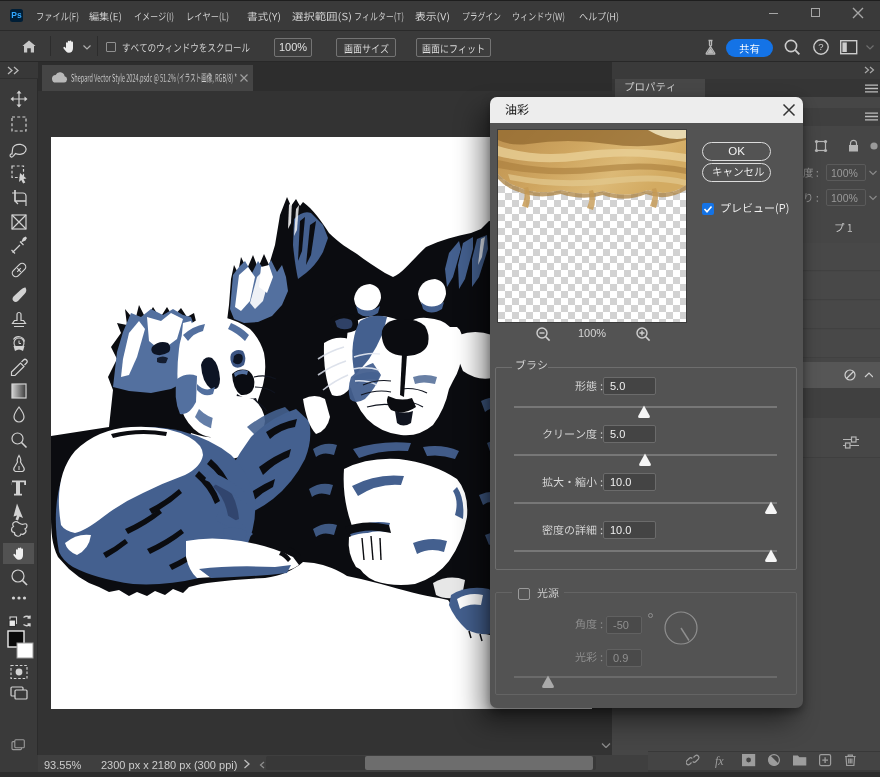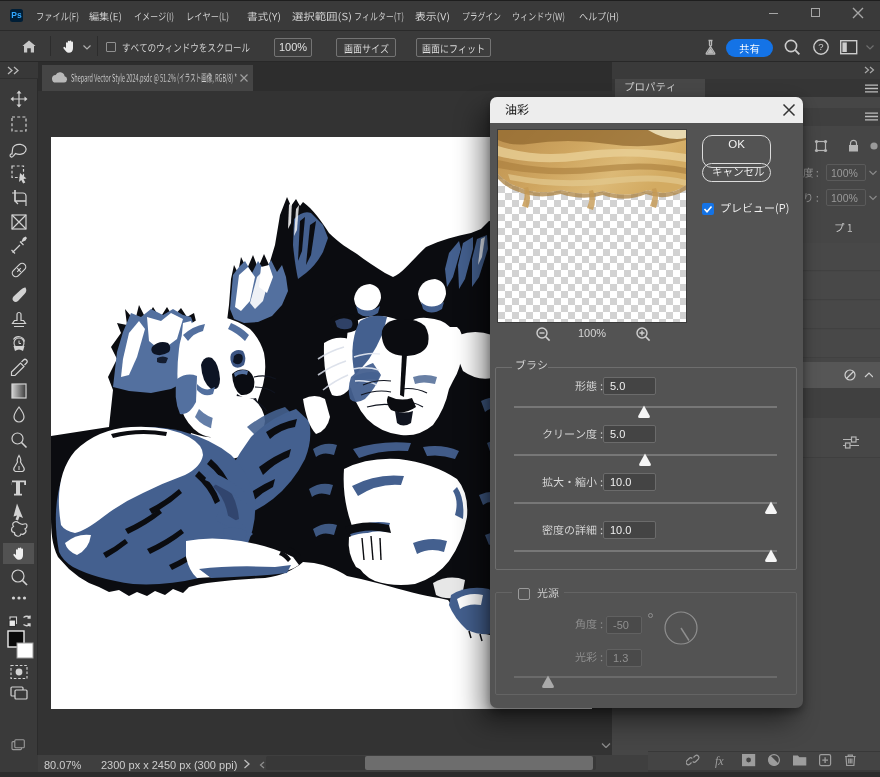--- a/index.html
+++ b/index.html
@@ -527,22 +527,22 @@
 <g transform="translate(158,0.5)">
       <path d="M1,3 h10.6 M2,3 l0.7,9 h7.2 l0.7,-9 M4.2,3 V1.6 h4.2 V3 M4.7,5 v5 M6.3,5 v5 M7.9,5 v5"></path>
     </g>
 </svg>
 <div class="abs" style="left:0;top:755px;width:648px;height:22px;background:#3f3f3f"></div>
 <div class="abs" style="left:0;top:755px;width:38px;height:22px;background:#3a3a3a"></div>
 <svg class="abs" style="left:11px;top:739px" width="16" height="12">
     <rect x="1" y="2.6" width="9.5" height="8" rx="1" stroke="#9a9a9a" fill="none" stroke-width="1.1"></rect>
     <rect x="3.8" y="0.7" width="9.5" height="8" rx="1" fill="#3a3a3a" stroke="#9a9a9a" stroke-width="1.1"></rect>
   </svg>
-<div class="abs" style="left:44px;top:759px;font-size:11px;color:#cdcdcd">80.07%</div>
-<div class="abs" style="left:101px;top:759px;font-size:11px;color:#cdcdcd">2300 px x 2450 px (300 ppi)</div>
+<div class="abs" style="left:44px;top:759px;font-size:11px;color:#cdcdcd">93.55%</div>
+<div class="abs" style="left:101px;top:759px;font-size:11px;color:#cdcdcd">2300 px x 2180 px (300 ppi)</div>
 <svg class="abs" style="left:243px;top:759px" width="8" height="10">
     <path d="M1.5,1 L6,5 1.5,9" stroke="#bdbdbd" stroke-width="1.3" fill="none"></path>
   </svg>
 <svg class="abs" style="left:259px;top:761px" width="6" height="8">
     <path d="M5,1 L1.5,4 5,7" stroke="#8f8f8f" stroke-width="1.2" fill="none"></path>
   </svg>
 <div class="abs" style="left:266px;top:756px;width:330px;height:14px;background:#383838;border-radius:2px"></div>
 <div class="abs" style="left:365px;top:756px;width:228px;height:14px;background:#6d6d6d;border-radius:2px"></div>
 <div class="abs" style="left:0;top:772px;width:648px;height:5px;background:#2c2c2c"></div>
 <div class="abs" style="left:38px;top:748px;width:574px;height:7px;background:#333333"></div>
@@ -586,21 +586,21 @@
     <circle cx="6" cy="6" r="5" stroke="#cfcfcf" stroke-width="1.4" fill="none"></circle>
     <path d="M3.5,6 H8.5" stroke="#cfcfcf" stroke-width="1.4"></path>
     <path d="M9.8,9.8 L13.6,13.6" stroke="#cfcfcf" stroke-width="1.6"></path>
   </svg>
 <div class="abs" style="left:568px;top:327px;width:48px;text-align:center;font-size:11px;color:#d6d6d6">100%</div>
 <svg class="abs" style="left:636px;top:327px" width="15" height="15">
     <circle cx="6" cy="6" r="5" stroke="#cfcfcf" stroke-width="1.4" fill="none"></circle>
     <path d="M3.5,6 H8.5 M6,3.5 V8.5" stroke="#cfcfcf" stroke-width="1.4"></path>
     <path d="M9.8,9.8 L13.6,13.6" stroke="#cfcfcf" stroke-width="1.6"></path>
   </svg>
-<div class="abs" style="left:702px;top:135px;width:69px;height:33px;border:1.5px solid #dcdcdc;border-radius:10px;color:#f2f2f2;font-size:11.5px;text-align:center;line-height:17px">OK</div>
+<div class="abs" style="left:702px;top:142px;width:69px;height:19px;border:1.5px solid #dcdcdc;border-radius:10px;color:#f2f2f2;font-size:11.5px;text-align:center;line-height:17px">OK</div>
 <div class="abs" style="left:702px;top:163px;width:69px;height:19px;border:1.5px solid #dcdcdc;border-radius:10px"></div>
 <div style="position:absolute;left:712px;top:166px">
     <svg width="52.5" height="13.7" viewBox="0 -9.66 52.50 13.65" preserveAspectRatio="none" style="overflow:visible;display:block">
       <path d="M4.1 -7.4Q4.1 -7.6 4 -7.8Q4 -8 3.9 -8.1L4.9 -8.3Q4.9 -8.2 4.9 -8Q4.9 -7.8 5 -7.6Q5 -7.5 5.1 -7.1Q5.1 -6.7 5.2 -6.1Q5.3 -5.6 5.5 -4.9Q5.6 -4.2 5.8 -3.5Q5.9 -2.8 6 -2.2Q6.1 -1.7 6.2 -1.2Q6.3 -0.8 6.3 -0.7Q6.4 -0.4 6.4 -0.2Q6.5 0.1 6.6 0.3L5.6 0.5Q5.6 0.2 5.6 -0Q5.5 -0.3 5.5 -0.5Q5.4 -0.6 5.4 -1.1Q5.3 -1.5 5.2 -2.1Q5.1 -2.7 4.9 -3.3Q4.8 -4 4.7 -4.7Q4.5 -5.4 4.4 -5.9Q4.3 -6.5 4.2 -6.9Q4.1 -7.3 4.1 -7.4ZM1.2 -5.9Q1.3 -5.9 1.6 -5.9Q1.8 -6 2 -6Q2.3 -6 2.7 -6.1Q3.1 -6.1 3.7 -6.2Q4.2 -6.3 4.8 -6.4Q5.4 -6.5 5.9 -6.6Q6.5 -6.7 6.9 -6.7Q7.3 -6.8 7.6 -6.9Q7.8 -6.9 8 -6.9Q8.2 -7 8.4 -7L8.5 -6.1Q8.4 -6.1 8.2 -6.1Q8 -6.1 7.8 -6Q7.5 -6 7 -5.9Q6.6 -5.9 6 -5.8Q5.5 -5.7 4.9 -5.6Q4.3 -5.5 3.8 -5.4Q3.3 -5.3 2.8 -5.3Q2.4 -5.2 2.2 -5.1Q2 -5.1 1.8 -5.1Q1.6 -5 1.3 -5ZM1.1 -2.9Q1.3 -2.9 1.6 -2.9Q1.8 -2.9 2 -3Q2.3 -3 2.8 -3.1Q3.3 -3.2 3.9 -3.3Q4.5 -3.4 5.1 -3.5Q5.8 -3.6 6.4 -3.7Q7 -3.8 7.5 -3.9Q8 -3.9 8.3 -4Q8.6 -4.1 8.9 -4.1Q9.1 -4.2 9.3 -4.2L9.4 -3.3Q9.3 -3.3 9 -3.3Q8.8 -3.2 8.5 -3.2Q8.1 -3.1 7.6 -3Q7.1 -3 6.5 -2.9Q5.9 -2.8 5.2 -2.7Q4.6 -2.6 4 -2.5Q3.4 -2.4 3 -2.3Q2.5 -2.2 2.2 -2.2Q1.9 -2.1 1.7 -2.1Q1.5 -2 1.3 -2Z M14.5 -6.4Q14.6 -6.3 14.6 -6.1Q14.6 -6 14.7 -5.8Q14.8 -5.5 14.9 -5.1Q15 -4.6 15.2 -4Q15.3 -3.4 15.5 -2.8Q15.7 -2.2 15.8 -1.6Q16 -1 16.1 -0.6Q16.2 -0.2 16.3 -0Q16.3 0.1 16.4 0.2Q16.4 0.4 16.5 0.5Q16.5 0.6 16.5 0.7L15.6 0.9Q15.6 0.8 15.6 0.6Q15.5 0.4 15.5 0.2Q15.4 -0 15.3 -0.4Q15.2 -0.9 15 -1.5Q14.9 -2.1 14.7 -2.7Q14.5 -3.3 14.4 -3.9Q14.2 -4.5 14.1 -4.9Q14 -5.4 13.9 -5.6Q13.8 -5.8 13.8 -5.9Q13.7 -6.1 13.6 -6.2ZM19.6 -5Q19.4 -4.7 19.2 -4.2Q18.9 -3.8 18.6 -3.4Q18.2 -2.9 17.9 -2.6Q17.6 -2.2 17.3 -1.9L16.6 -2.3Q16.9 -2.6 17.3 -3Q17.6 -3.3 17.9 -3.7Q18.2 -4.1 18.4 -4.5Q18.3 -4.4 18 -4.4Q17.6 -4.3 17.1 -4.2Q16.6 -4.1 16 -4Q15.5 -3.9 14.9 -3.7Q14.3 -3.6 13.7 -3.5Q13.2 -3.4 12.8 -3.3Q12.5 -3.3 12.3 -3.2L12.1 -4Q12.3 -4 12.5 -4.1Q12.7 -4.1 13 -4.1Q13.1 -4.2 13.4 -4.2Q13.7 -4.3 14.2 -4.4Q14.7 -4.5 15.2 -4.6Q15.8 -4.7 16.3 -4.8Q16.9 -4.9 17.4 -5Q17.8 -5.1 18.2 -5.1Q18.5 -5.2 18.7 -5.2Q18.8 -5.3 18.9 -5.3Q19 -5.3 19.1 -5.4Z M23.4 -7.7Q23.7 -7.5 24 -7.2Q24.4 -7 24.8 -6.6Q25.2 -6.3 25.5 -6Q25.8 -5.7 26.1 -5.5L25.4 -4.9Q25.2 -5.1 24.9 -5.4Q24.6 -5.7 24.2 -6Q23.8 -6.3 23.4 -6.6Q23.1 -6.9 22.8 -7.1ZM22.5 -0.7Q23.4 -0.8 24.2 -1Q24.9 -1.3 25.6 -1.6Q26.2 -1.9 26.7 -2.2Q27.5 -2.7 28.2 -3.4Q28.9 -4 29.4 -4.7Q29.9 -5.4 30.2 -6.1L30.7 -5.2Q30.3 -4.5 29.8 -3.8Q29.3 -3.2 28.6 -2.6Q28 -1.9 27.2 -1.4Q26.6 -1.1 26 -0.8Q25.4 -0.5 24.7 -0.2Q23.9 0 23 0.2Z M34.7 -1.4Q34.7 -1.6 34.7 -2Q34.7 -2.5 34.7 -3Q34.7 -3.6 34.7 -4.2Q34.7 -4.8 34.7 -5.4Q34.7 -5.9 34.7 -6.4Q34.7 -6.9 34.7 -7.1Q34.7 -7.3 34.7 -7.5Q34.7 -7.6 34.7 -7.8Q34.7 -8 34.6 -8.1H35.6Q35.6 -7.9 35.6 -7.6Q35.6 -7.4 35.6 -7.1Q35.6 -6.9 35.6 -6.4Q35.6 -6 35.6 -5.4Q35.6 -4.9 35.6 -4.3Q35.6 -3.8 35.6 -3.2Q35.6 -2.7 35.6 -2.3Q35.6 -1.8 35.6 -1.6Q35.6 -1.2 35.7 -1Q35.8 -0.8 36.1 -0.7Q36.5 -0.6 37.1 -0.6Q37.7 -0.6 38.2 -0.7Q38.8 -0.7 39.3 -0.8Q39.8 -0.8 40.4 -0.9L40.3 -0Q39.9 0 39.3 0.1Q38.8 0.1 38.3 0.2Q37.7 0.2 37 0.2Q36.3 0.2 35.8 0.1Q35.4 0 35.1 -0.2Q34.9 -0.4 34.8 -0.7Q34.7 -1 34.7 -1.4ZM40.8 -6Q40.8 -6 40.7 -5.8Q40.6 -5.7 40.5 -5.6Q40.4 -5.3 40.1 -4.9Q39.9 -4.5 39.6 -4.1Q39.3 -3.7 39 -3.3Q38.7 -2.9 38.4 -2.6L37.7 -3Q38.1 -3.4 38.4 -3.8Q38.8 -4.3 39.1 -4.7Q39.4 -5.2 39.5 -5.5Q39.5 -5.5 39.1 -5.4Q38.7 -5.3 38.2 -5.2Q37.6 -5.1 36.9 -5Q36.3 -4.8 35.6 -4.7Q34.9 -4.6 34.2 -4.4Q33.6 -4.3 33.1 -4.2Q32.6 -4.1 32.3 -4L32.1 -4.9Q32.4 -4.9 32.9 -5Q33.4 -5.1 34.1 -5.2Q34.7 -5.3 35.4 -5.5Q36.1 -5.6 36.8 -5.7Q37.4 -5.9 38 -6Q38.6 -6.1 39 -6.2Q39.5 -6.3 39.6 -6.3Q39.8 -6.4 39.9 -6.4Q40.1 -6.5 40.2 -6.5Z M47.5 -0.2Q47.5 -0.3 47.6 -0.5Q47.6 -0.7 47.6 -0.8Q47.6 -0.9 47.6 -1.3Q47.6 -1.6 47.6 -2.1Q47.6 -2.7 47.6 -3.3Q47.6 -3.9 47.6 -4.5Q47.6 -5.1 47.6 -5.7Q47.6 -6.2 47.6 -6.6Q47.6 -7 47.6 -7.1Q47.6 -7.4 47.5 -7.6Q47.5 -7.8 47.5 -7.9H48.5Q48.5 -7.8 48.5 -7.6Q48.4 -7.4 48.4 -7.1Q48.4 -7 48.4 -6.6Q48.4 -6.2 48.4 -5.7Q48.4 -5.1 48.4 -4.5Q48.4 -3.9 48.4 -3.4Q48.4 -2.8 48.4 -2.3Q48.4 -1.8 48.4 -1.4Q48.4 -1.1 48.4 -1Q48.9 -1.3 49.5 -1.6Q50 -2 50.6 -2.5Q51.1 -3 51.5 -3.6L52 -2.9Q51.5 -2.3 50.9 -1.7Q50.3 -1.2 49.7 -0.7Q49 -0.3 48.4 0Q48.3 0.1 48.2 0.1Q48.1 0.2 48.1 0.2ZM42.7 -0.3Q43.4 -0.7 43.8 -1.4Q44.3 -2.1 44.5 -2.9Q44.6 -3.2 44.7 -3.8Q44.8 -4.3 44.8 -4.9Q44.8 -5.5 44.8 -6.1Q44.8 -6.6 44.8 -7.1Q44.8 -7.3 44.8 -7.5Q44.8 -7.7 44.8 -7.8H45.7Q45.7 -7.8 45.7 -7.7Q45.7 -7.5 45.7 -7.4Q45.7 -7.2 45.7 -7.1Q45.7 -6.6 45.7 -6.1Q45.7 -5.5 45.6 -4.8Q45.6 -4.2 45.5 -3.6Q45.5 -3 45.4 -2.6Q45.1 -1.8 44.6 -1Q44.1 -0.3 43.5 0.3Z" fill="#f2f2f2"></path>
     </svg>
   </div>
 <div class="abs" style="left:702px;top:203px;width:12px;height:12px;background:#1473e6;border-radius:2px"></div>
 <svg class="abs" style="left:702px;top:203px" width="12" height="12">
     <path d="M2.5,6 L5,8.7 9.5,3.5" stroke="#ffffff" stroke-width="1.6" fill="none"></path>
   </svg>
@@ -703,16 +703,16 @@
 <div style="position:absolute;left:575.0px;top:651px">
     <svg width="22.0" height="14.3" viewBox="0 -10.12 22.00 14.30" preserveAspectRatio="none" style="overflow:visible;display:block">
       <path d="M6.5 -4.5H7.3V-0.4Q7.3 -0.1 7.4 -0Q7.5 0.1 7.8 0.1Q7.9 0.1 8.1 0.1Q8.3 0.1 8.5 0.1Q8.7 0.1 8.9 0.1Q9.1 0.1 9.2 0.1Q9.5 0.1 9.6 -0.1Q9.7 -0.2 9.7 -0.6Q9.8 -1 9.8 -1.8Q9.9 -1.7 10 -1.6Q10.2 -1.6 10.3 -1.5Q10.4 -1.5 10.6 -1.4Q10.5 -0.5 10.4 -0Q10.3 0.5 10 0.7Q9.8 0.9 9.3 0.9Q9.2 0.9 9 0.9Q8.8 0.9 8.5 0.9Q8.2 0.9 8 0.9Q7.8 0.9 7.7 0.9Q7.2 0.9 6.9 0.8Q6.7 0.6 6.6 0.4Q6.5 0.1 6.5 -0.4ZM3.6 -4.4H4.4Q4.4 -3.5 4.2 -2.7Q4 -1.8 3.6 -1.2Q3.3 -0.5 2.6 0Q2 0.5 0.9 0.9Q0.8 0.8 0.8 0.6Q0.7 0.5 0.6 0.4Q0.5 0.3 0.4 0.2Q1.4 -0.1 2 -0.6Q2.6 -1 2.9 -1.6Q3.2 -2.2 3.4 -2.9Q3.5 -3.6 3.6 -4.4ZM1.5 -8.4 2.3 -8.7Q2.5 -8.3 2.8 -7.8Q3.1 -7.3 3.3 -6.8Q3.5 -6.4 3.6 -6L2.8 -5.7Q2.7 -6 2.5 -6.5Q2.3 -7 2.1 -7.5Q1.8 -8 1.5 -8.4ZM8.8 -8.8 9.6 -8.5Q9.4 -8 9.1 -7.5Q8.8 -7 8.6 -6.5Q8.3 -6.1 8.1 -5.7L7.4 -6Q7.6 -6.4 7.9 -6.9Q8.1 -7.4 8.4 -7.9Q8.6 -8.4 8.8 -8.8ZM0.6 -5H10.4V-4.3H0.6ZM5.1 -9.2H5.9V-4.7H5.1Z M11.6 -4.2H17.3V-3.4H11.6ZM14.2 -5.4H15V0.9H14.2ZM14.2 -3.9 14.8 -3.5Q14.5 -2.8 14 -2.2Q13.5 -1.5 12.9 -0.9Q12.4 -0.3 11.8 0.1Q11.8 -0 11.7 -0.2Q11.6 -0.3 11.5 -0.4Q11.4 -0.5 11.3 -0.6Q11.8 -1 12.4 -1.5Q12.9 -2 13.4 -2.6Q13.9 -3.3 14.2 -3.9ZM16.8 -9.1 17.3 -8.4Q16.7 -8.3 16.1 -8.1Q15.4 -8 14.7 -7.9Q13.9 -7.8 13.2 -7.7Q12.5 -7.7 11.8 -7.6Q11.8 -7.8 11.7 -8Q11.6 -8.2 11.5 -8.3Q12.2 -8.4 13 -8.4Q13.7 -8.5 14.4 -8.6Q15.1 -8.7 15.7 -8.8Q16.3 -9 16.8 -9.1ZM11.9 -6.9 12.5 -7.2Q12.8 -6.8 13.1 -6.3Q13.4 -5.8 13.5 -5.4L12.8 -5.1Q12.7 -5.5 12.4 -6Q12.2 -6.5 11.9 -6.9ZM13.8 -7.3 14.5 -7.5Q14.7 -7.1 14.9 -6.6Q15.1 -6.1 15.2 -5.8L14.5 -5.5Q14.5 -5.9 14.3 -6.4Q14.1 -6.9 13.8 -7.3ZM16.5 -7.5 17.3 -7.3Q17.1 -6.9 16.9 -6.5Q16.7 -6.1 16.5 -5.8Q16.3 -5.4 16.1 -5.1L15.5 -5.4Q15.6 -5.7 15.8 -6Q16 -6.4 16.2 -6.8Q16.4 -7.2 16.5 -7.5ZM20.3 -9.1 21.1 -8.7Q20.7 -8.2 20.2 -7.8Q19.7 -7.3 19.2 -6.9Q18.7 -6.5 18.1 -6.2Q18 -6.3 17.8 -6.5Q17.7 -6.7 17.5 -6.8Q18 -7.1 18.5 -7.4Q19.1 -7.8 19.5 -8.2Q20 -8.6 20.3 -9.1ZM20.6 -6 21.4 -5.7Q21 -5.2 20.5 -4.7Q19.9 -4.2 19.3 -3.8Q18.8 -3.4 18.2 -3.1Q18.1 -3.2 17.9 -3.4Q17.7 -3.5 17.6 -3.7Q18.1 -3.9 18.7 -4.3Q19.3 -4.7 19.8 -5.1Q20.3 -5.6 20.6 -6ZM20.9 -2.9 21.7 -2.6Q21.2 -1.9 20.6 -1.2Q19.9 -0.6 19.2 -0Q18.4 0.5 17.6 0.9Q17.5 0.7 17.3 0.5Q17.1 0.3 17 0.2Q17.8 -0.1 18.5 -0.6Q19.3 -1.1 19.9 -1.7Q20.5 -2.3 20.9 -2.9ZM14.6 -3 15.1 -3.5Q15.5 -3.2 15.9 -2.8Q16.3 -2.5 16.6 -2.1Q16.9 -1.8 17.1 -1.5L16.6 -0.9Q16.4 -1.2 16.1 -1.6Q15.7 -2 15.3 -2.3Q15 -2.7 14.6 -3Z" fill="#8f8f8f"></path>
     </svg>
   </div>
 <div style="position:absolute;left:600px;top:651px">
     <svg width="3.1" height="14.3" viewBox="0 -10.12 3.06 14.30" preserveAspectRatio="none" style="overflow:visible;display:block">
       <path d="M1.5 -4.3Q1.2 -4.3 1 -4.5Q0.8 -4.7 0.8 -5.1Q0.8 -5.4 1 -5.6Q1.2 -5.8 1.5 -5.8Q1.8 -5.8 2 -5.6Q2.3 -5.4 2.3 -5.1Q2.3 -4.7 2 -4.5Q1.8 -4.3 1.5 -4.3ZM1.5 0.1Q1.2 0.1 1 -0.1Q0.8 -0.3 0.8 -0.6Q0.8 -1 1 -1.2Q1.2 -1.4 1.5 -1.4Q1.8 -1.4 2 -1.2Q2.3 -1 2.3 -0.6Q2.3 -0.3 2 -0.1Q1.8 0.1 1.5 0.1Z" fill="#8f8f8f"></path>
     </svg>
   </div>
-<div class="abs" style="left:606px;top:649px;width:36px;height:18px;background:#4a4a4a;border:1px solid #616161;border-radius:2px;font-size:11px;color:#8f8f8f;padding:2px 0 0 6px">1.3</div>
+<div class="abs" style="left:606px;top:649px;width:36px;height:18px;background:#4a4a4a;border:1px solid #616161;border-radius:2px;font-size:11px;color:#8f8f8f;padding:2px 0 0 6px">0.9</div>
 <div class="abs" style="left:514px;top:676px;width:263px;height:2px;background:#6a6a6a"></div>
 <svg class="abs" style="left:541px;top:675px" width="14" height="13">
     <path d="M7,0.5 L12.8,11 a1.5,1.5 0 0 1 -1.3,2 H2.5 a1.5,1.5 0 0 1 -1.3,-2 Z" fill="#aaaaaa"></path>
   </svg>
 </body></html>

